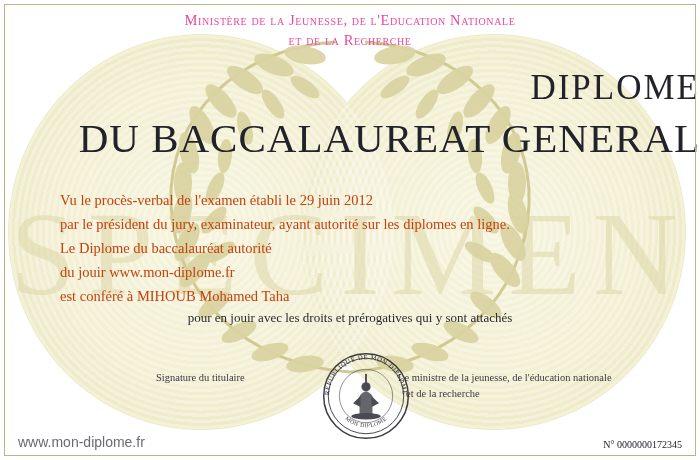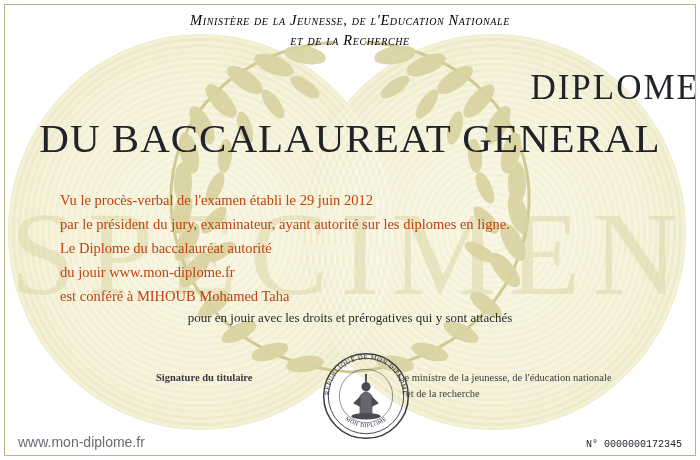--- a/index.html
+++ b/index.html
@@ -85,43 +85,42 @@
   
   .content {
     position: absolute;
     inset: 0;
   }
   .ministry {
     position: absolute;
     top: 10px;
     left: 0; right: 0;
     text-align: center;
-    color: #000000;
+    color: #ec4899;
     font-size: 14.5px;
     letter-spacing: 0.6px;
     line-height: 20px;
     font-variant: small-caps;
-    font-style: italic;
   }
   .ministry .l2 { display: block; }
 
   .title1 {
     position: absolute;
     top: 68px;
     left: 0; right: 0;
     text-align: right;
     font-size: 35px;
     color: #22222a;
     letter-spacing: 2px;
   }
   .title2 {
     position: absolute;
     top: 114px;
     left: 0; right: 0;
-    text-align: center;
+    text-align: right;
     font-size: 41px;
     color: #22222a;
     letter-spacing: 1px;
   }
 
   .body-text {
     position: absolute;
     left: 60px;
     top: 188px;
     width: 580px;
@@ -139,21 +138,20 @@
     font-size: 13px;
     color: #2a2a30;
   }
 
   .sig-left {
     position: absolute;
     left: 156px;
     top: 372px;
     font-size: 10.5px;
     color: #3a3a40;
-    font-weight: bold;
   }
   .sig-right {
     position: absolute;
     left: 398px;
     top: 370px;
     width: 250px;
     font-size: 10.5px;
     color: #3a3a40;
     line-height: 16px;
   }
@@ -174,21 +172,21 @@
     font-size: 14px;
     color: #6a6a70;
     font-family: "Liberation Sans", sans-serif;
   }
   .footer-right {
     position: absolute;
     right: 18px;
     bottom: 10px;
     font-size: 10px;
     color: #22222a;
-    font-family: Liberation Mono, monospace;
+    font-family: Liberation Serif, serif;
   }
 </style>
 </head>
 <body>
 
 <div id="diploma">
 
   <div class="oval left"></div>
   <div class="oval right"></div>
   <div class="oval-rings left"></div>

